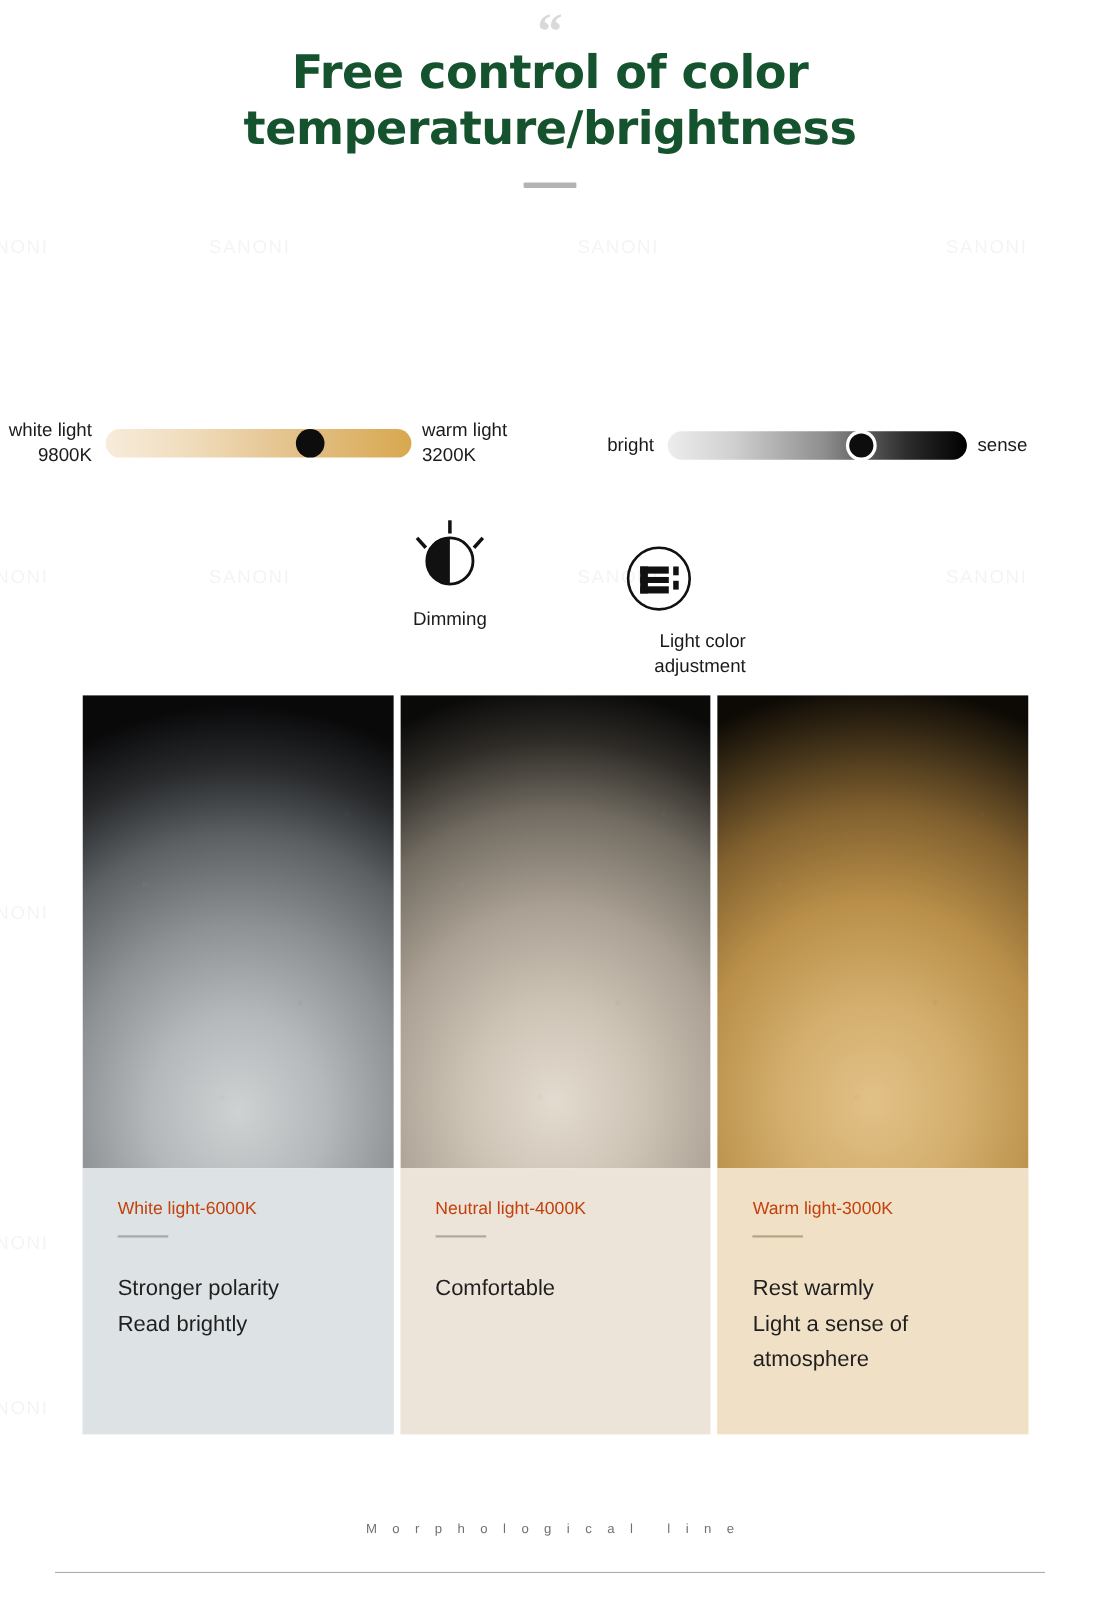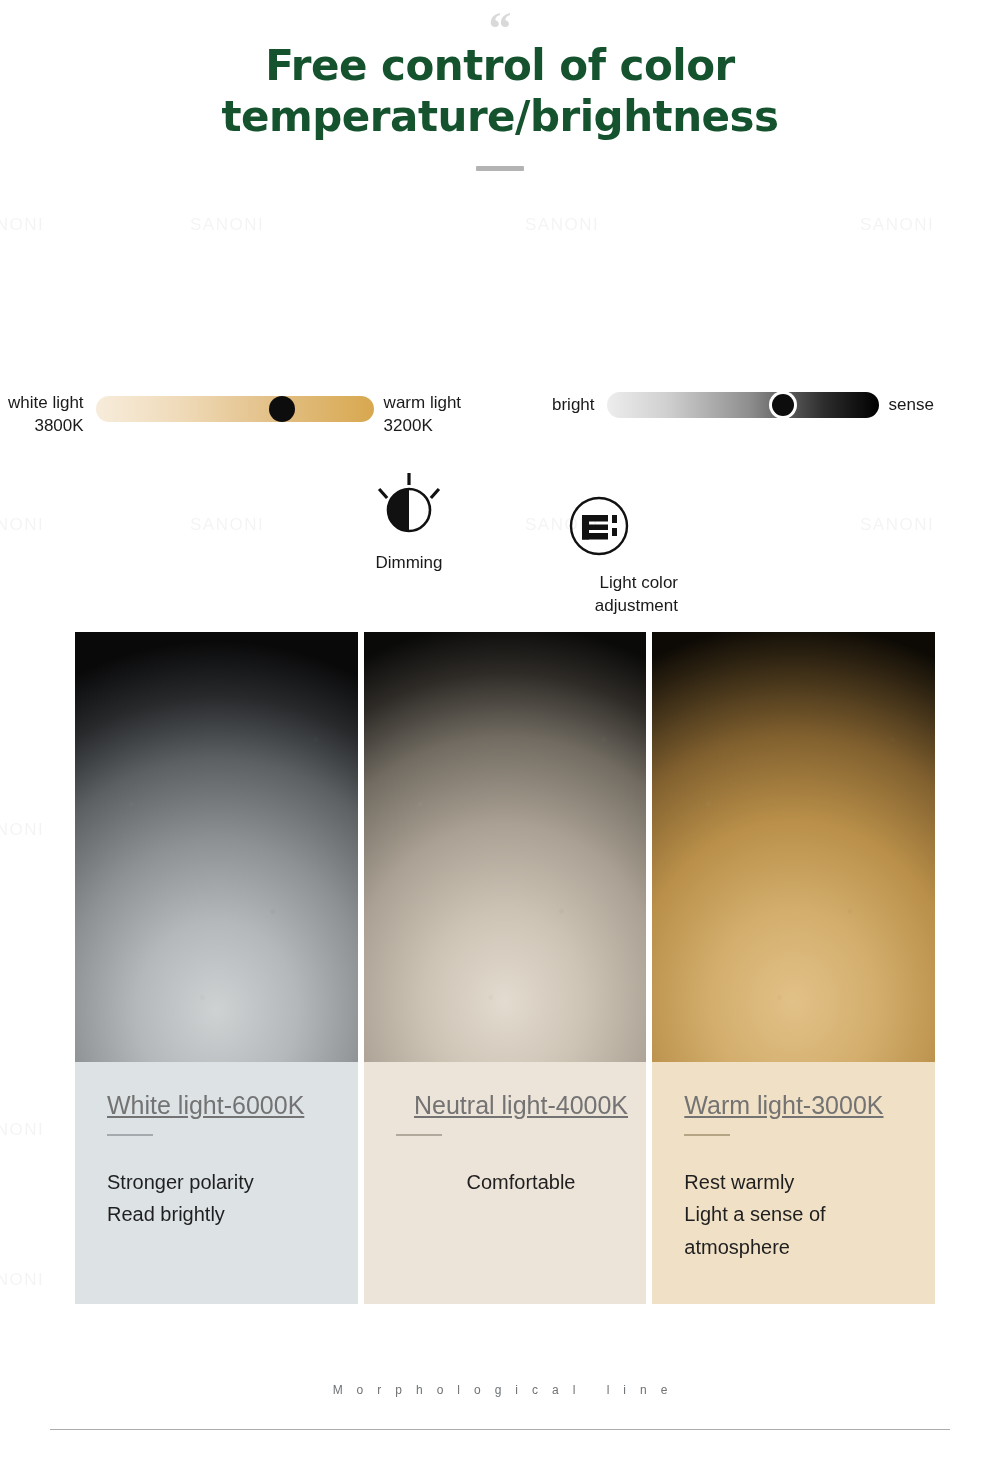--- a/index.html
+++ b/index.html
@@ -84,21 +84,21 @@
   }
   .slider-group.cct { left: 8px; top: 0; }
   .slider-group.bright { left: 552px; top: 12px; }
 
   .slider-label {
     font-size: 17px;
     line-height: 1.35;
     color: #1a1a1a;
     white-space: nowrap;
   }
-  .slider-label.two-line { font-size: 17px; margin-top: 12px; }
+  .slider-label.two-line { font-size: 17px; }
   .slider-label.left-side { text-align: right; margin-right: 12px; }
   .slider-label.right-side { text-align: left; margin-left: 10px; }
   .slider-label.single { font-size: 17px; }
 
   .track {
     position: relative;
     height: 26px;
     border-radius: 13px;
   }
   .track.cct-track {
@@ -202,28 +202,27 @@
   .photo-warm .glow {
     background:
       radial-gradient(ellipse 120% 88% at 50% 86%, #e2c188 0%, #d3ae6d 24%, #b98f49 48%, #82612f 70%, #3a2c16 88%, #0d0a05 100%);
   }
 
   .panel {
     flex: 1;
     padding: 28px 0 0 32px;
   }
   .panel-cool    { background: #dde2e4; }
-  .panel-neutral { background: #ece3d9; text-align: center; }
+  .panel-neutral { background: #ece3d9; }
   .panel-warm    { background: #f0e0c6; }
 
   .card-title {
-    font-size: 25px;
+    font-size: 16px;
     line-height: 1.2;
-    color: #737373;
-    text-decoration: underline;
+    color: #c2410c;
   }
   .card-underline {
     width: 46px;
     height: 2px;
     background: #9aa0a3;
     margin: 14px 0 30px 0;
     opacity: 0.85;
   }
   .panel-neutral .card-underline { background: #a89f92; }
   .panel-warm    .card-underline { background: #ab9a78; }
@@ -266,21 +265,21 @@
     <div>temperature/brightness</div>
   </div>
   <div class="title-divider"></div>
 </div>
 
 <div class="sliders">
 
   <div class="slider-group cct">
     <div class="slider-label two-line left-side">
       <div>white light</div>
-      <div>3800K</div>
+      <div>9800K</div>
     </div>
     <div class="track cct-track">
       <div class="knob" style="left:67%"></div>
     </div>
     <div class="slider-label two-line right-side">
       <div>warm light</div>
       <div>3200K</div>
     </div>
   </div>
 

